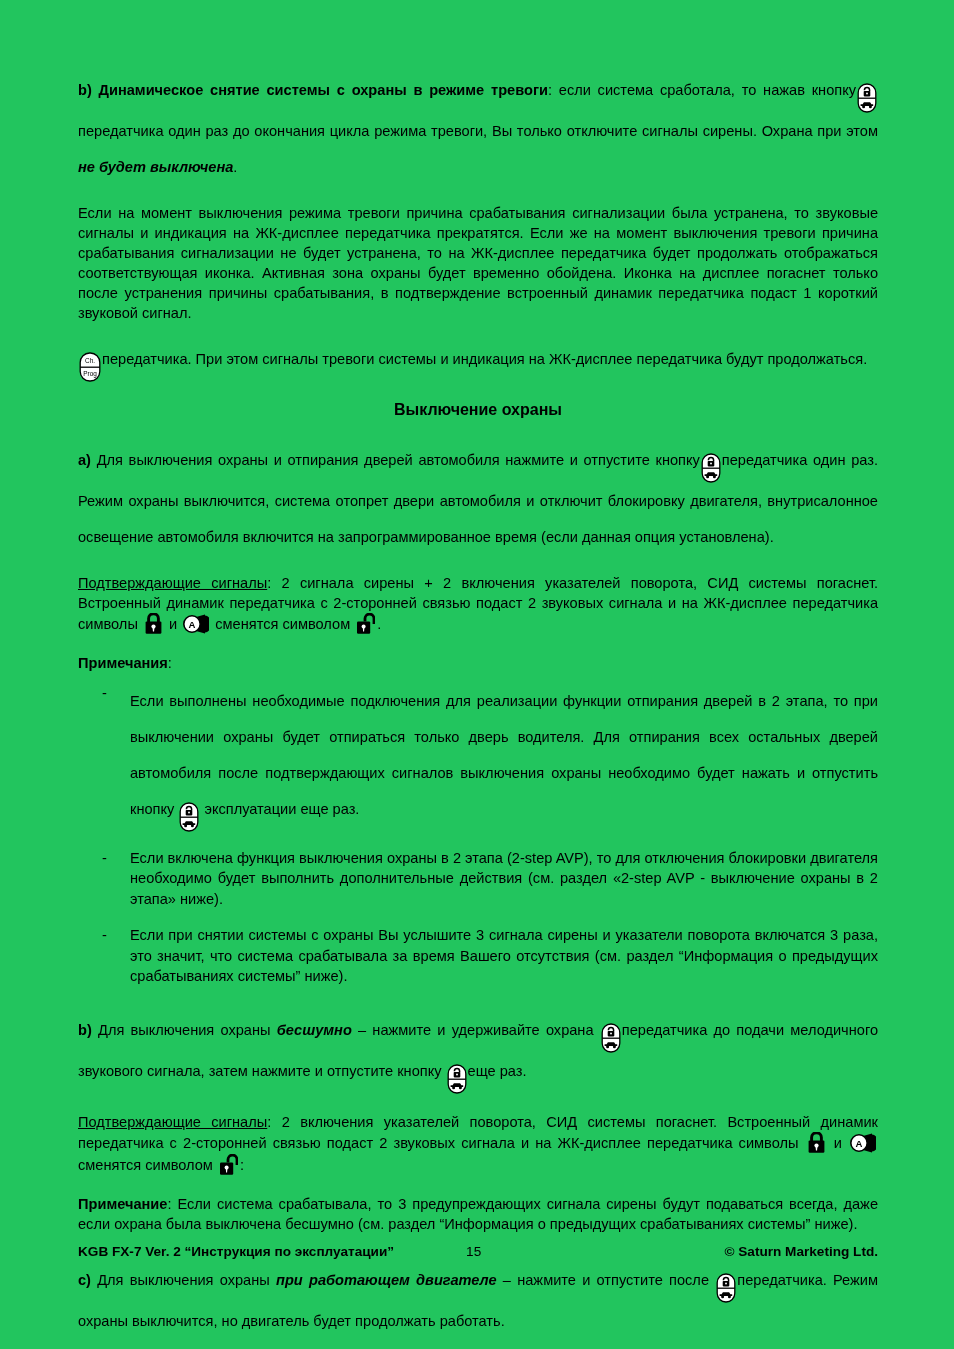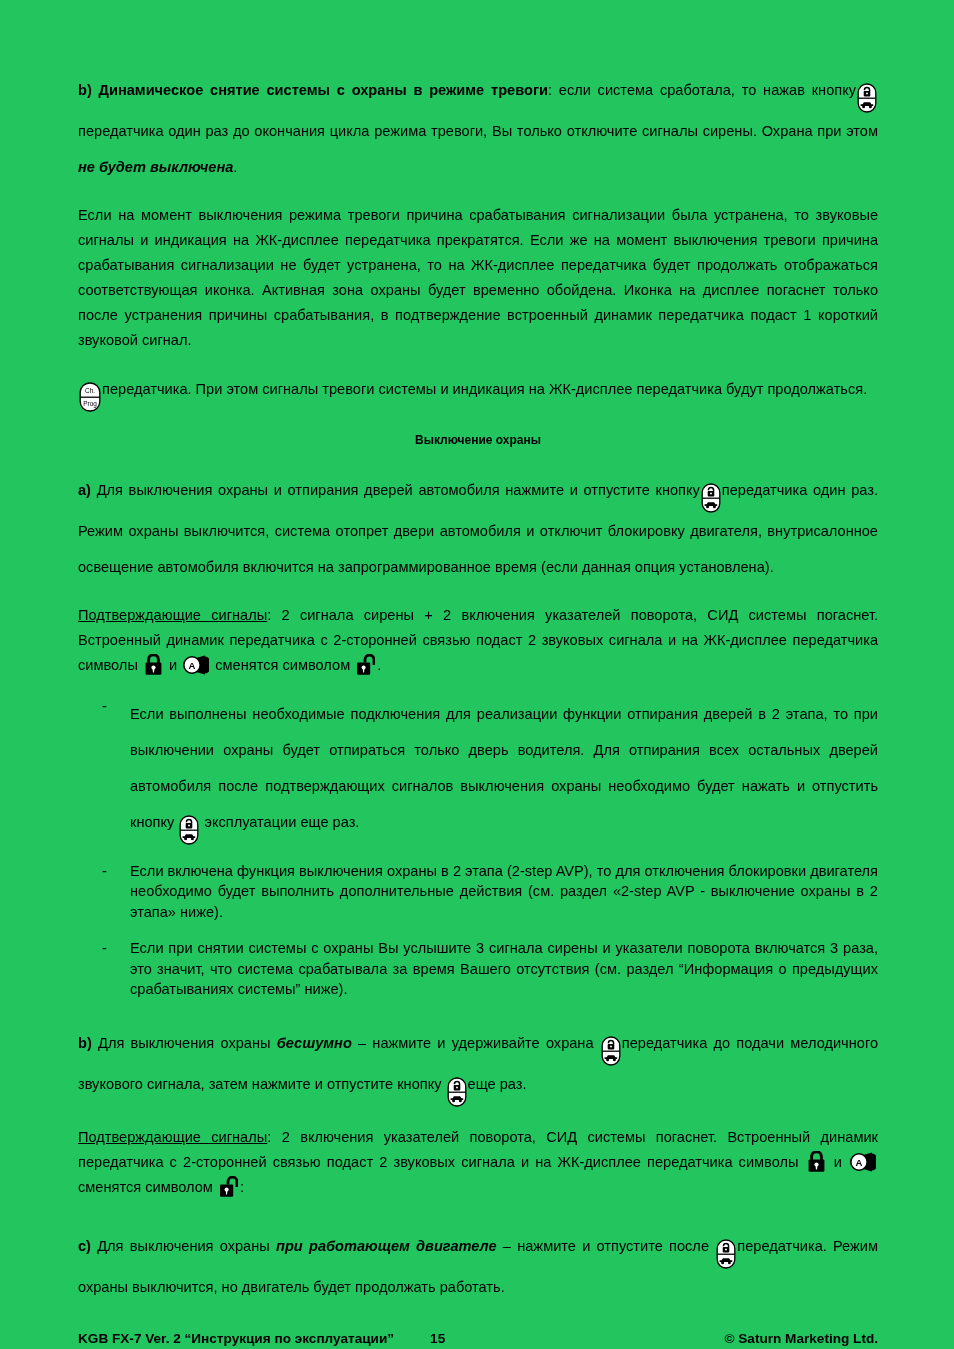--- a/index.html
+++ b/index.html
@@ -23,36 +23,36 @@
   }
   .content {
     position: absolute;
     left: 78px;
     top: 72px;
     width: 800px;
   }
   p {
     margin: 0 0 0 0;
     font-size: 14.6px;
-    line-height: 25px;
+    line-height: 20px;
     text-align: justify;
     text-justify: inter-word;
   }
   .para {
     margin-bottom: 18px;
   }
   .para-tight {
     margin-bottom: 10px;
   }
   .nojust { text-align: left; }
   b, strong { font-weight: bold; }
   .bi { font-weight: bold; font-style: italic; }
   .u { text-decoration: underline; }
   h2.section-title {
-    font-size: 12px;
+    font-size: 16px;
     font-weight: bold;
     text-align: center;
     margin: 0 0 22px 0;
     line-height: 20px;
   }
   
   ul.notes {
     list-style: none;
     margin: 0;
     padding: 0;
@@ -107,32 +107,32 @@
     vertical-align: -5px;
     margin: 0 2px;
   }
   .ico-speaker svg { display:block; }
   
   .line-with-icon { line-height: 36px; }
   
   .footer {
     position: absolute;
     left: 78px;
-    top: 1331px;
+    top: 1244px;
     width: 800px;
     font-size: 13.6px;
     font-weight: bold;
     display: flex;
     align-items: flex-start;
   }
   .footer .f-left { flex: 0 0 auto; }
   .footer .f-page {
     flex: 0 0 auto;
-    margin-left: 36px;
-    font-weight: bold;
+    margin-left: 72px;
+    font-weight: normal;
   }
   .footer .f-right {
     margin-left: auto;
     flex: 0 0 auto;
   }
   .spacer-sm { height: 10px; }
 </style>
 </head>
 <body>
 
@@ -215,20 +215,23 @@
   </span> <span>сменятся символом</span> <span class="ico ico-unlock">
     <svg viewBox="0 0 19 22" width="19" height="22" xmlns="http://www.w3.org/2000/svg">
       <path d="M 9.0 8.6 L 9.0 5.6 a 4.5 4.5 0 0 1 9.0 0 L 18.0 11.0" fill="none" stroke="#000" stroke-width="2.8"></path>
       <rect x="1.0" y="8.4" width="13.2" height="12.4" rx="1.2" fill="#000"></rect>
       <circle cx="7.6" cy="13.6" r="2.0" fill="#fff"></circle>
       <path d="M 6.7 13.6 L 8.5 13.6 L 8.1 18.4 L 7.1 18.4 Z" fill="#fff"></path>
     </svg>
   </span><span>.</span>
     </p>
 
+    <p class="para-tight nojust">
+      <b>Примечания</b><span>:</span>
+    </p>
 
     <ul class="notes">
       <li>
         <span class="dash">-</span>
         <span class="line-with-icon">
           <span>Если выполнены необходимые подключения для реализации функции отпирания дверей в 2 этапа, то при выключении охраны будет отпираться только дверь водителя. Для отпирания всех остальных дверей автомобиля после подтверждающих сигналов выключения охраны необходимо будет нажать и отпустить кнопку</span>
           <span class="ico ico-remote">
     <svg viewBox="0 0 20 30" width="20" height="30" xmlns="http://www.w3.org/2000/svg">
       <rect x="1.2" y="1" width="17.6" height="28" rx="8.8" ry="8.8" fill="#fff" stroke="#000" stroke-width="1.3"></rect>
       <line x1="1.2" y1="15.2" x2="18.8" y2="15.2" stroke="#000" stroke-width="1.3"></line>
@@ -318,20 +321,23 @@
   </span> <span>сменятся символом</span> <span class="ico ico-unlock">
     <svg viewBox="0 0 19 22" width="19" height="22" xmlns="http://www.w3.org/2000/svg">
       <path d="M 9.0 8.6 L 9.0 5.6 a 4.5 4.5 0 0 1 9.0 0 L 18.0 11.0" fill="none" stroke="#000" stroke-width="2.8"></path>
       <rect x="1.0" y="8.4" width="13.2" height="12.4" rx="1.2" fill="#000"></rect>
       <circle cx="7.6" cy="13.6" r="2.0" fill="#fff"></circle>
       <path d="M 6.7 13.6 L 8.5 13.6 L 8.1 18.4 L 7.1 18.4 Z" fill="#fff"></path>
     </svg>
   </span><span>:</span>
     </p>
 
+    <p class="para">
+      <b>Примечание</b><span>: Если система срабатывала, то 3 предупреждающих сигнала сирены будут подаваться всегда, даже если охрана была выключена бесшумно (см. раздел “Информация о предыдущих срабатываниях системы” ниже).</span>
+    </p>
 
     <div class="spacer-sm"></div>
 
     <p class="para line-with-icon">
       <b>c)</b> <span>Для выключения охраны</span> <span class="bi">при работающем двигателе</span> <span>– нажмите и отпустите после</span> <span class="ico ico-remote">
     <svg viewBox="0 0 20 30" width="20" height="30" xmlns="http://www.w3.org/2000/svg">
       <rect x="1.2" y="1" width="17.6" height="28" rx="8.8" ry="8.8" fill="#fff" stroke="#000" stroke-width="1.3"></rect>
       <line x1="1.2" y1="15.2" x2="18.8" y2="15.2" stroke="#000" stroke-width="1.3"></line>
 
       <g transform="translate(10,8.2)">

